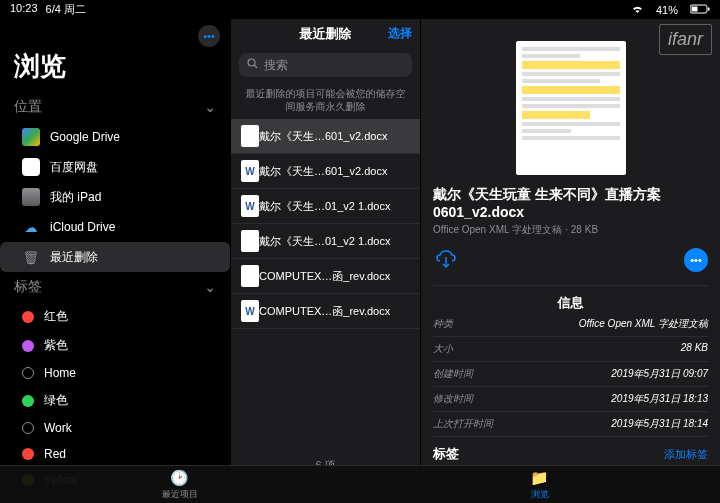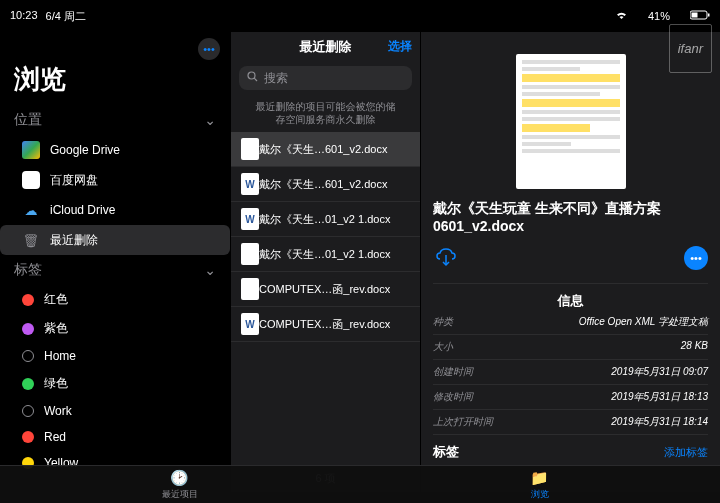--- a/index.html
+++ b/index.html
@@ -1,20 +1,20 @@
 <!DOCTYPE html>
 <html><head>
 <meta charset="utf-8">
 <style>
 * { margin: 0; padding: 0; box-sizing: border-box; }
 body { width: 720px; height: 503px; background: #000; font-family: -apple-system, "PingFang SC", sans-serif; color: #fff; overflow: hidden; position: relative; }
 
-.statusbar { height: 32px; display: flex; justify-content: space-between; align-items: center; padding: 0 10px; font-size: 11px; color: #fff; }
+.statusbar { height: 19px; display: flex; justify-content: space-between; align-items: center; padding: 0 10px; font-size: 11px; color: #fff; }
 .statusbar .left { display: flex; gap: 8px; }
-.statusbar .right { display: flex; gap: 20px; align-items: flex-end; }
+.statusbar .right { display: flex; gap: 12px; align-items: flex-end; }
 
 .app { display: flex; height: 460px; }
 
 
 .sidebar { width: 230px; background: #000; display: flex; flex-direction: column; }
 .sb-header { display: flex; justify-content: flex-end; padding: 6px 10px 2px; }
 .more-dots { width: 22px; height: 22px; border-radius: 50%; background: #2a2a2c; display: flex; align-items: center; justify-content: center; color: #0a84ff; font-size: 11px; }
 .sb-title { font-size: 26px; font-weight: 700; padding: 0 14px 8px; }
 .sb-section { display: flex; align-items: center; justify-content: space-between; padding: 6px 14px; font-size: 14px; color: #8e8e93; }
 .chev { color: #8e8e93; }
@@ -32,21 +32,21 @@
 .tag-purple { background: #bf5af2; }
 .tag-none { border: 1.5px solid #8e8e93; }
 .tag-green { background: #30d158; }
 .tag-yellow { background: #ffd60a; }
 
 
 .main { flex: 0 0 190px; background: #1c1c1e; display: flex; flex-direction: column; border-left: 1px solid #000; }
 .main-header { text-align: center; font-size: 13px; font-weight: 600; padding: 6px 0; position: relative; }
 .select-btn { position: absolute; right: 8px; top: 6px; color: #0a84ff; font-size: 12px; }
 .search { margin: 4px 8px; background: #2c2c2e; border-radius: 8px; height: 24px; display: flex; align-items: center; padding: 0 8px; gap: 6px; color: #8e8e93; font-size: 12px; }
-.hint { font-size: 10px; color: #8e8e93; text-align: center; padding: 6px 20px; line-height: 1.3; }
+.hint { font-size: 10px; color: #8e8e93; text-align: center; padding: 6px 10px; line-height: 1.3; }
 .file-list { flex: 1; }
 .file-row { display: flex; align-items: center; padding: 6px 10px; font-size: 11px; border-bottom: 1px solid #2c2c2e; }
 .file-row.selected { background: #3a3a3c; }
 .file-icon { width: 18px; height: 22px; background: #fff; border-radius: 2px; display: flex; align-items: center; justify-content: center; font-size: 10px; font-weight: 700; }
 .file-icon.w { color: #2b579a; }
 .file-name { white-space: nowrap; overflow: hidden; text-overflow: ellipsis; flex: 1; }
 .count { text-align: center; font-size: 11px; color: #8e8e93; padding: 6px; }
 
 
 .detail { flex: 1; background: #1c1c1e; display: flex; flex-direction: column; padding: 16px 12px; border-left: 1px solid #000; overflow: hidden; }
@@ -63,21 +63,21 @@
 .info-row .k { color: #8e8e93; }
 .tag-row { display: flex; justify-content: space-between; align-items: center; font-size: 13px; font-weight: 600; padding-top: 8px; }
 .add-tag { color: #0a84ff; font-size: 11px; font-weight: 400; }
 
 
 .tabbar { position: absolute; bottom: 0; left: 0; right: 0; height: 38px; background: rgba(15,15,15,0.95); display: flex; border-top: 1px solid #2a2a2c; }
 .tab { flex: 1; display: flex; flex-direction: column; align-items: center; justify-content: center; gap: 1px; font-size: 9px; color: #8e8e93; }
 .tab.active { color: #0a84ff; }
 .tab-ic { font-size: 15px; }
 
-.watermark { position: absolute; top: 24px; right: 8px; border: 1px solid rgba(255,255,255,0.3); padding: 16px 8px; font-size: 13px; color: rgba(255,255,255,0.6); font-style: italic; border-radius: 2px; }
+.watermark { position: absolute; top: 24px; right: 8px; border: 1px solid rgba(255,255,255,0.3); padding: 4px 8px; font-size: 18px; color: rgba(255,255,255,0.6); font-style: italic; border-radius: 2px; }
 </style>
 </head>
 <body>
 
 <div class="statusbar">
   <div class="left">
     <span>10:23</span>
     <span>6/4 周二</span>
   </div>
   <div class="right">
@@ -114,20 +114,24 @@
     <div class="sb-list">
       <div class="sb-item">
           <span class="sb-icon icon-gdrive"></span>
           <span>Google Drive</span>
         </div>
       <div class="sb-item">
           <span class="sb-icon icon-baidu"></span>
           <span>百度网盘</span>
         </div>
       <div class="sb-item">
+          <span class="sb-icon icon-ipad"></span>
+          <span>我的 iPad</span>
+        </div>
+      <div class="sb-item">
           <span class="sb-icon icon-icloud">☁</span>
           <span>iCloud Drive</span>
         </div>
       <div class="sb-item selected">
           <span class="sb-icon icon-trash">🗑</span>
           <span>最近删除</span>
         </div>
     </div>
 
     <div class="sb-section">
@@ -219,20 +223,21 @@
         <div class="pl" style="width:80%"></div>
       <div class="hl"></div>
         <div class="pl"></div>
         <div class="pl"></div>
       <div class="hl" style="width:70%"></div>
         <div class="pl"></div>
       <div class="pl" style="width:50%"></div>
         <div class="pl"></div>
     </div>
     <div class="d-title">戴尔《天生玩童 生来不同》直播方案 0601_v2.docx</div>
+    <div class="d-sub">Office Open XML 字处理文稿 · 28 KB</div>
     <div class="d-actions">
       <span class="dl-icon">
         <svg width="26" height="26" viewBox="0 0 26 26">
             <path d="M7 14 Q4 14 4 11 Q4 8 7 8 Q8 4 13 4 Q18 4 19 8 Q22 8 22 11 Q22 14 19 14" fill="none" stroke="#0a84ff" stroke-width="1.5"></path>
             <line x1="13" y1="10" x2="13" y2="20" stroke="#0a84ff" stroke-width="1.5"></line>
             <polyline points="10,17 13,20 16,17" fill="none" stroke="#0a84ff" stroke-width="1.5"></polyline>
           </svg>
       </span>
       <span class="more-blue">•••</span>
     </div>

